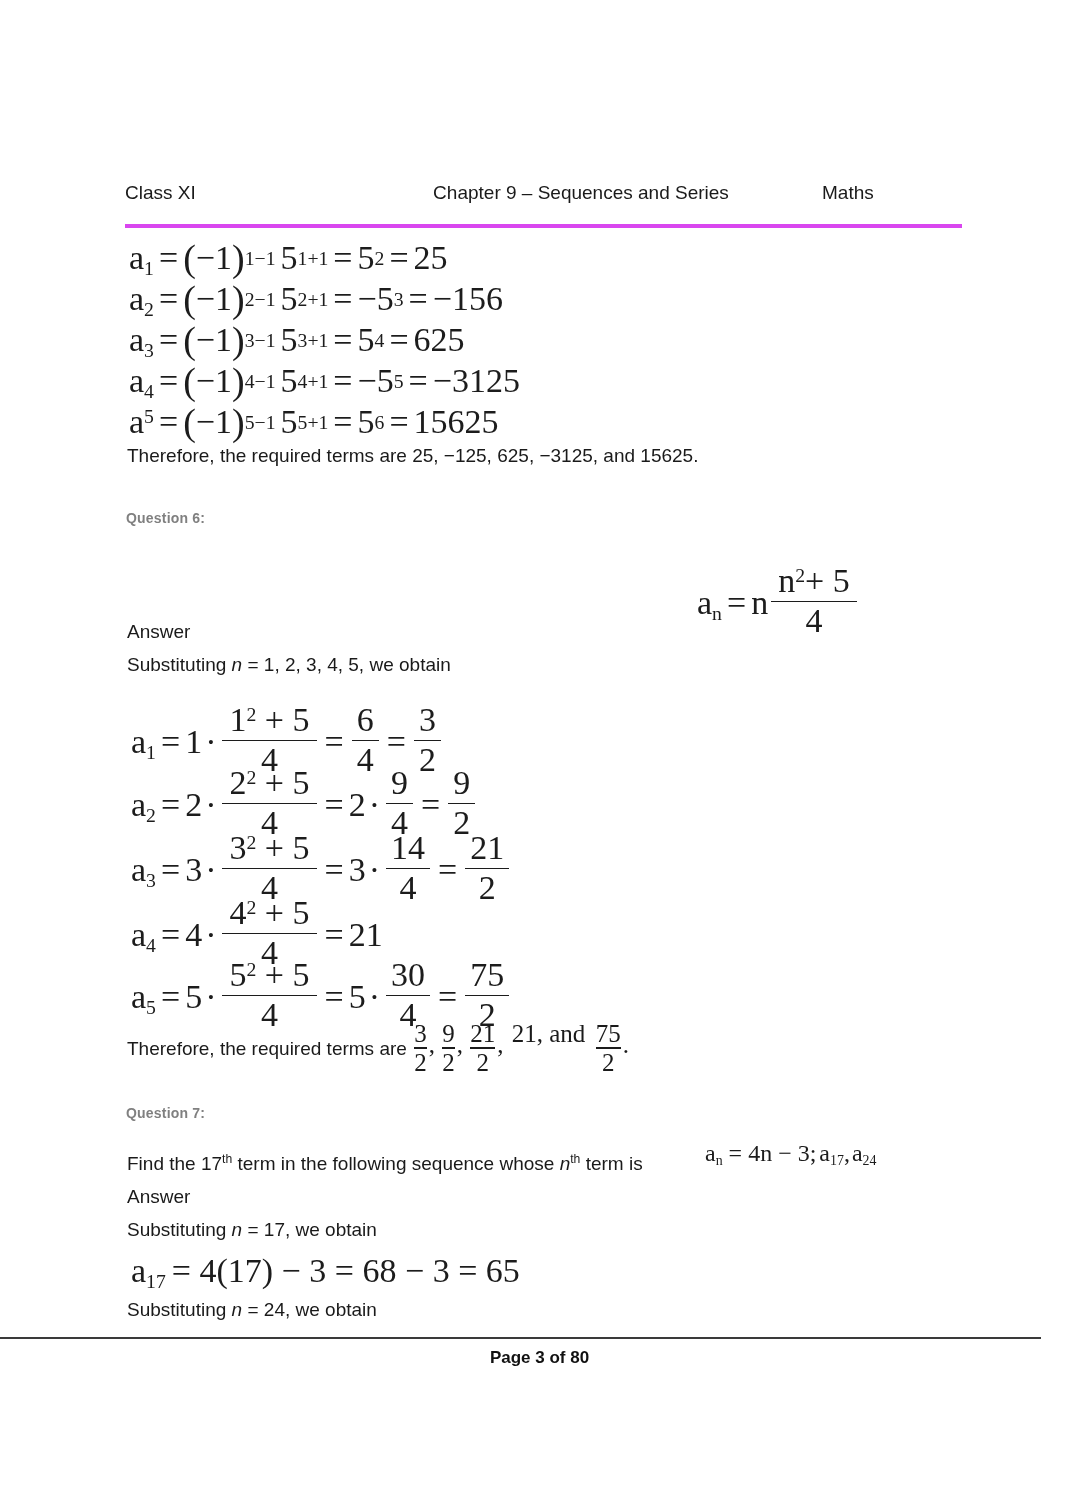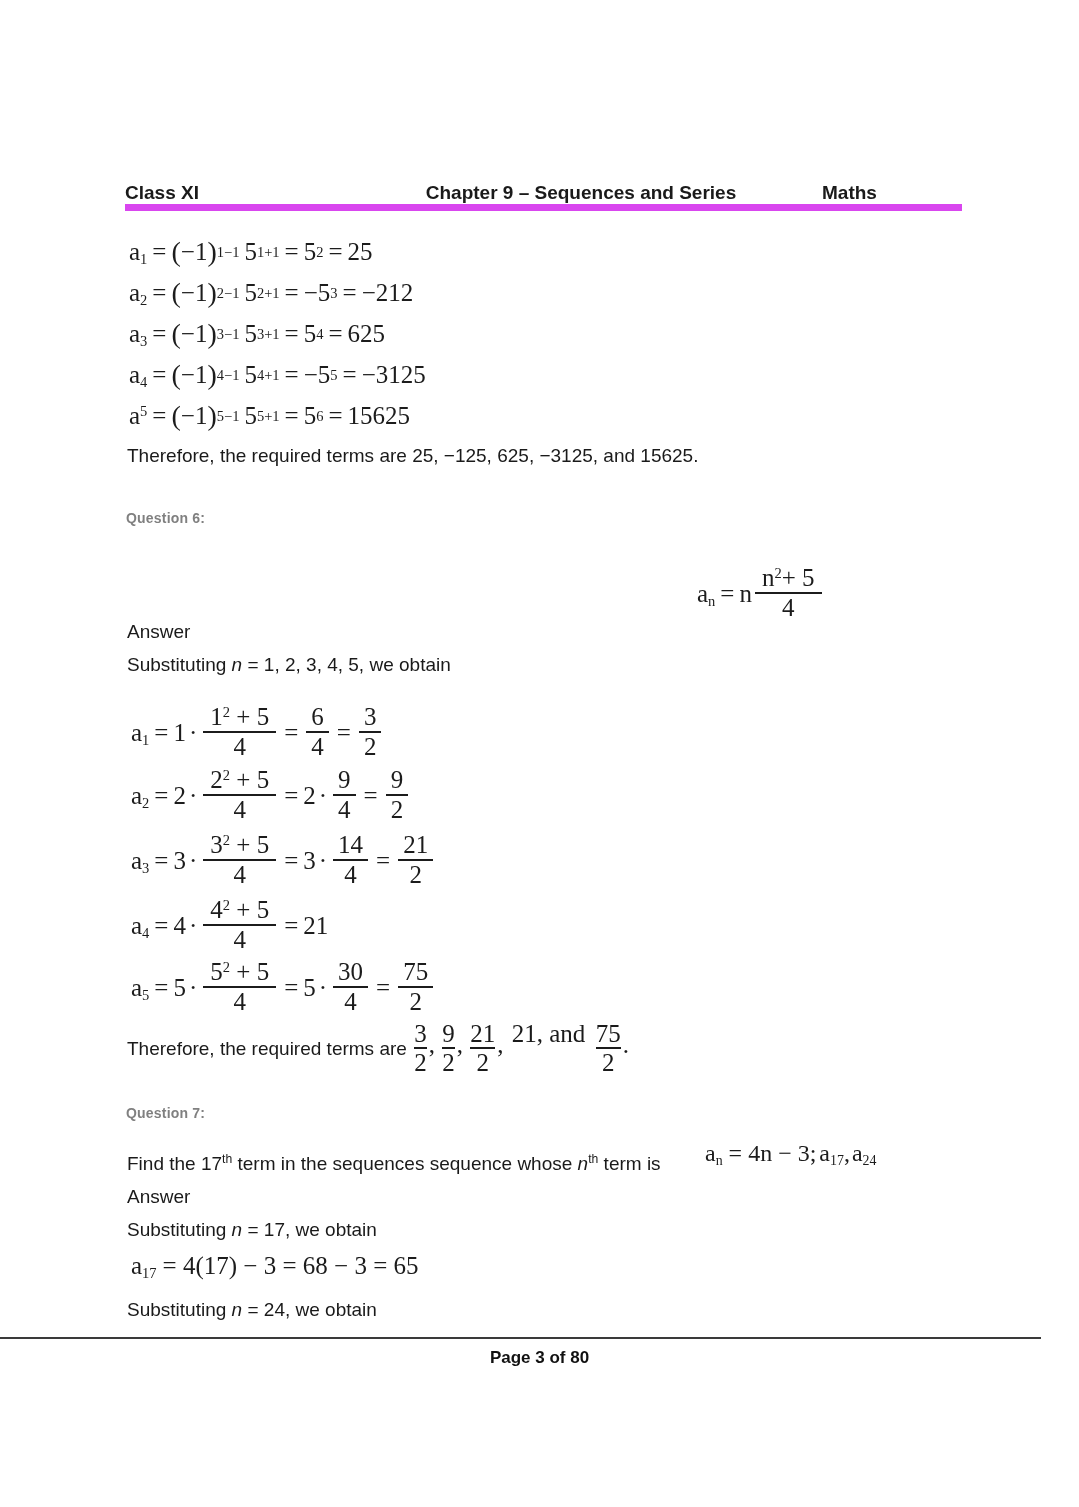--- a/index.html
+++ b/index.html
@@ -15,23 +15,22 @@
   }
 
   .page { position: relative; width: 1079px; height: 1507px; }
 
   
   .header {
     position: absolute;
     left: 125px; top: 182px; width: 837px;
     display: flex; align-items: flex-end;
     font-size: 19px;
-    border-bottom: 7px solid #d946ef;
-    padding-bottom: 0;
-    font-weight: bold;
+    border-bottom: 4px solid #d946ef;
+    padding-bottom: 20px;
   }
   .header .h-left  { width: 215px; text-align: left; }
   .header .h-mid   { flex: 1; text-align: center; }
   .header .h-right { width: 140px; }
 
   
   .txt {
     position: absolute;
     left: 127px;
     font-size: 19px;
@@ -46,21 +45,21 @@
     color: #808080;
     letter-spacing: .2px;
   }
   i.var { font-style: italic; }
   sup.ord { font-size: .64em; vertical-align: super; line-height: 0; }
 
   
   .math {
     position: absolute;
     font-family: "Liberation Serif", "DejaVu Serif", serif;
-    font-size: 25px;
+    font-size: 34px;
     color: #1c1c1c;
     white-space: nowrap;
     display: flex;
     align-items: center;
   }
   .math .tok { display: inline-block; }
   .math sub { font-size: .58em; vertical-align: -.28em; line-height: 0; }
   .math sup { font-size: .58em; vertical-align: .52em; line-height: 0; }
   .math .op { margin: 0 5px; }
   .math .dot { margin: 0 3px; }
@@ -154,21 +153,21 @@
     <span class="tok paren">(</span>
       <span>−1</span>
       <span class="tok paren">)</span>
       <sup>2−1</sup>
     <span style="margin-left:5px">5</span>
       <sup>2+1</sup>
     <span class="op">=</span>
     <span>−5</span>
       <sup>3</sup>
     <span class="op">=</span>
-    <span>−212</span>
+    <span>−156</span>
   </div>
 
   <div class="math" style="left:129px; top:318px;">
     <span class="tok">a<sub>3</sub></span>
     <span class="op">=</span>
     <span class="tok paren">(</span>
       <span>−1</span>
       <span class="tok paren">)</span>
       <sup>3−1</sup>
     <span style="margin-left:5px">5</span>
@@ -373,21 +372,21 @@
     <span class="inlinefrac">
       <span>75</span>
       <span class="bar"></span>
       <span>2</span>
     </span><span class="raised-math" style="position:relative; top:-2px;">.</span>
   </div>
 
   <div class="qlabel" style="top:1105px;">Question 7:</div>
 
   <div class="txt" style="top:1152px;">
-    <span>Find the 17</span><sup class="ord">th</sup><span> term in the sequences sequence whose </span><i class="var">n</i><sup class="ord">th</sup><span> term is</span>
+    <span>Find the 17</span><sup class="ord">th</sup><span> term in the following sequence whose </span><i class="var">n</i><sup class="ord">th</sup><span> term is</span>
   </div>
 
   <div class="math" style="left:705px; top:1140px; font-size:24px;">
     <span class="tok">a<sub>n</sub></span>
     <span style="margin-left:6px">= 4n − 3;</span>
     <span class="tok" style="margin-left:3px">a<sub>17</sub></span>
       <span>,</span>
     <span class="tok" style="margin-left:2px">a<sub>24</sub></span>
   </div>
 

